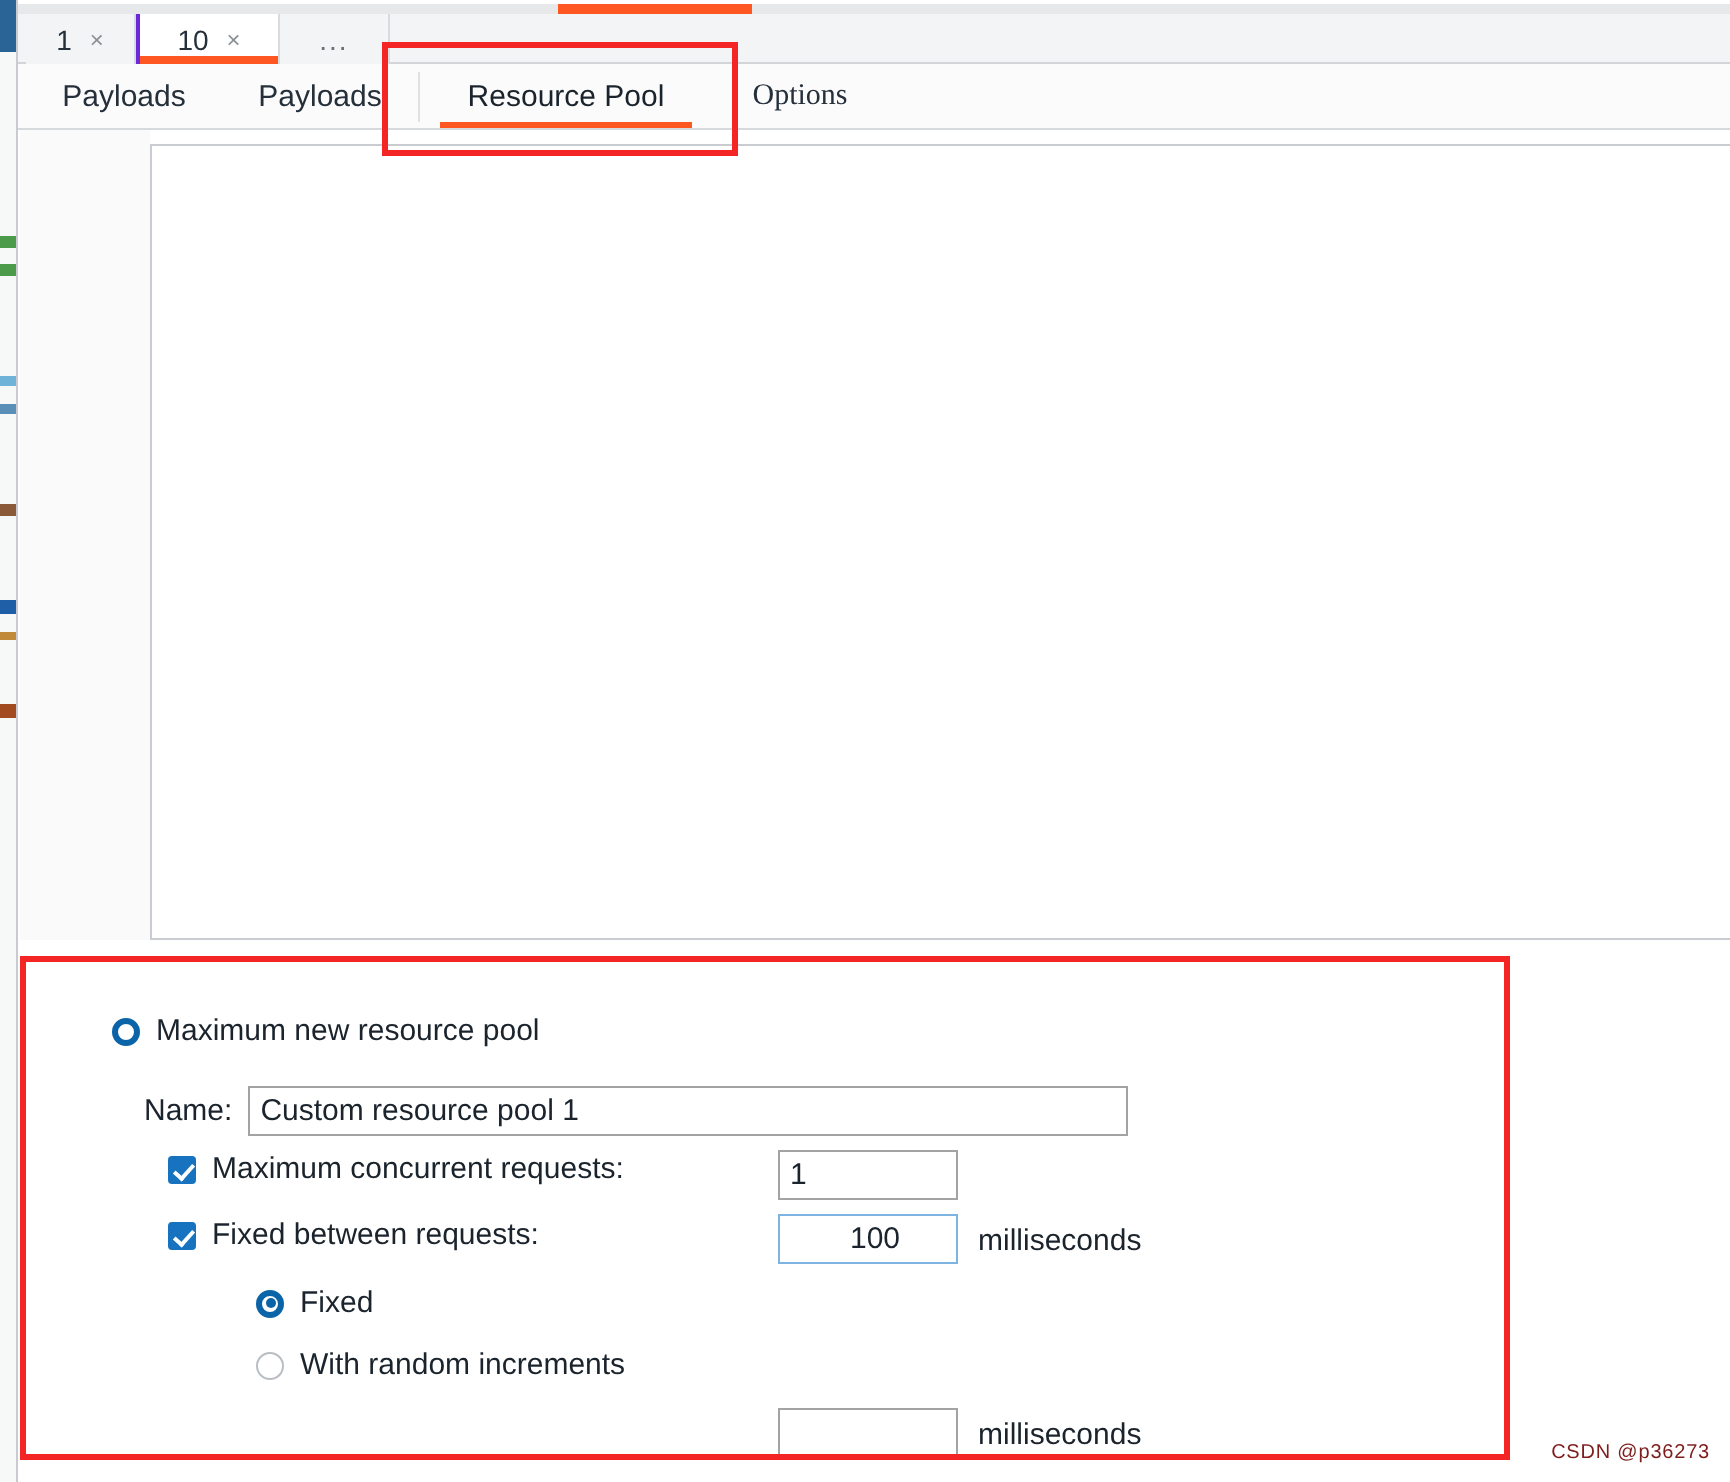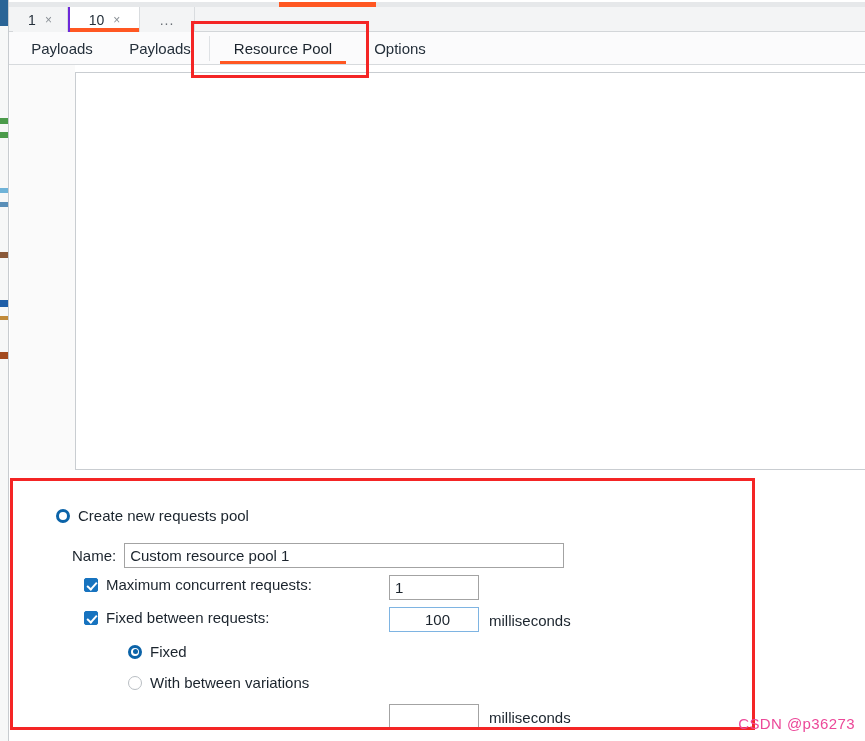--- a/index.html
+++ b/index.html
@@ -241,22 +241,22 @@
   }
   .anno-opts {
     left: 10px; top: 478px;
     width: 745px; height: 252px;
   }
 
   
   .watermark {
     position: absolute;
     right: 10px; bottom: 9px;
-    font-size: 15px;
-    color: #ec4899;
+    font-size: 10px;
+    color: #7f1d1d;
     letter-spacing: .4px;
     user-select: none;
   }
 </style>
 </head>
 <body>
 
 <div id="app">
 
   <div class="top-stub-rail"></div>
@@ -292,34 +292,34 @@
     <div class="stab" style="left:7px;width:92px;">
       <span>Payloads</span>
     </div>
     <div class="stab" style="left:105px;width:92px;">
       <span>Payloads</span>
     </div>
     <div class="stab-sep" style="left:200px;"></div>
     <div class="stab active" style="left:204px;width:140px;">
       <span>Resource Pool</span>
     </div>
-    <div class="stab" style="left:350px;width:82px;">
+    <div class="stab" style="left:350px;width:82px;font-family:Liberation Serif, serif;">
       <span>Options</span>
     </div>
   </div>
 
   <div class="panel-bg"></div>
   <div class="gutter-pad"></div>
   <div class="editor-box"></div>
 
   <div class="options">
 
     <div class="opt-row" style="left:44px;top:28px;gap:8px;">
       <span class="radio sel"></span>
-      <span class="lbl-txt">Create new requests pool</span>
+      <span class="lbl-txt">Maximum new resource pool</span>
     </div>
 
     <div class="opt-row" style="left:60px;top:63px;gap:8px;align-items:center;">
       <span class="lbl-txt">Name:</span>
       <input class="tinput" type="text" style="width: 440px;" value="Custom resource pool 1">
     </div>
 
     <div class="opt-row" style="left:72px;top:97px;gap:8px;">
       <span class="cbox"></span>
       <span class="lbl-txt">Maximum concurrent requests:</span>
@@ -333,21 +333,21 @@
     <input class="tinput focused" type="text" style="position: absolute; left: 377px; top: 127px; width: 90px; padding-left: 35px;" value="100">
     <span class="lbl-txt" style="position:absolute;left:477px;top:133px;">milliseconds</span>
 
     <div class="opt-row" style="left:116px;top:164px;gap:8px;text-align:right;">
       <span class="radio sel dot"></span>
       <span class="lbl-txt">Fixed</span>
     </div>
 
     <div class="opt-row" style="left:116px;top:195px;gap:8px;">
       <span class="radio"></span>
-      <span class="lbl-txt">With between variations</span>
+      <span class="lbl-txt">With random increments</span>
     </div>
 
     <input class="tinput" type="text" style="position: absolute; left: 377px; top: 224px; width: 90px;" value="">
     <span class="lbl-txt" style="position:absolute;left:477px;top:230px;">milliseconds</span>
 
   </div>
 
   <div class="anno anno-tab"></div>
   <div class="anno anno-opts"></div>
 

